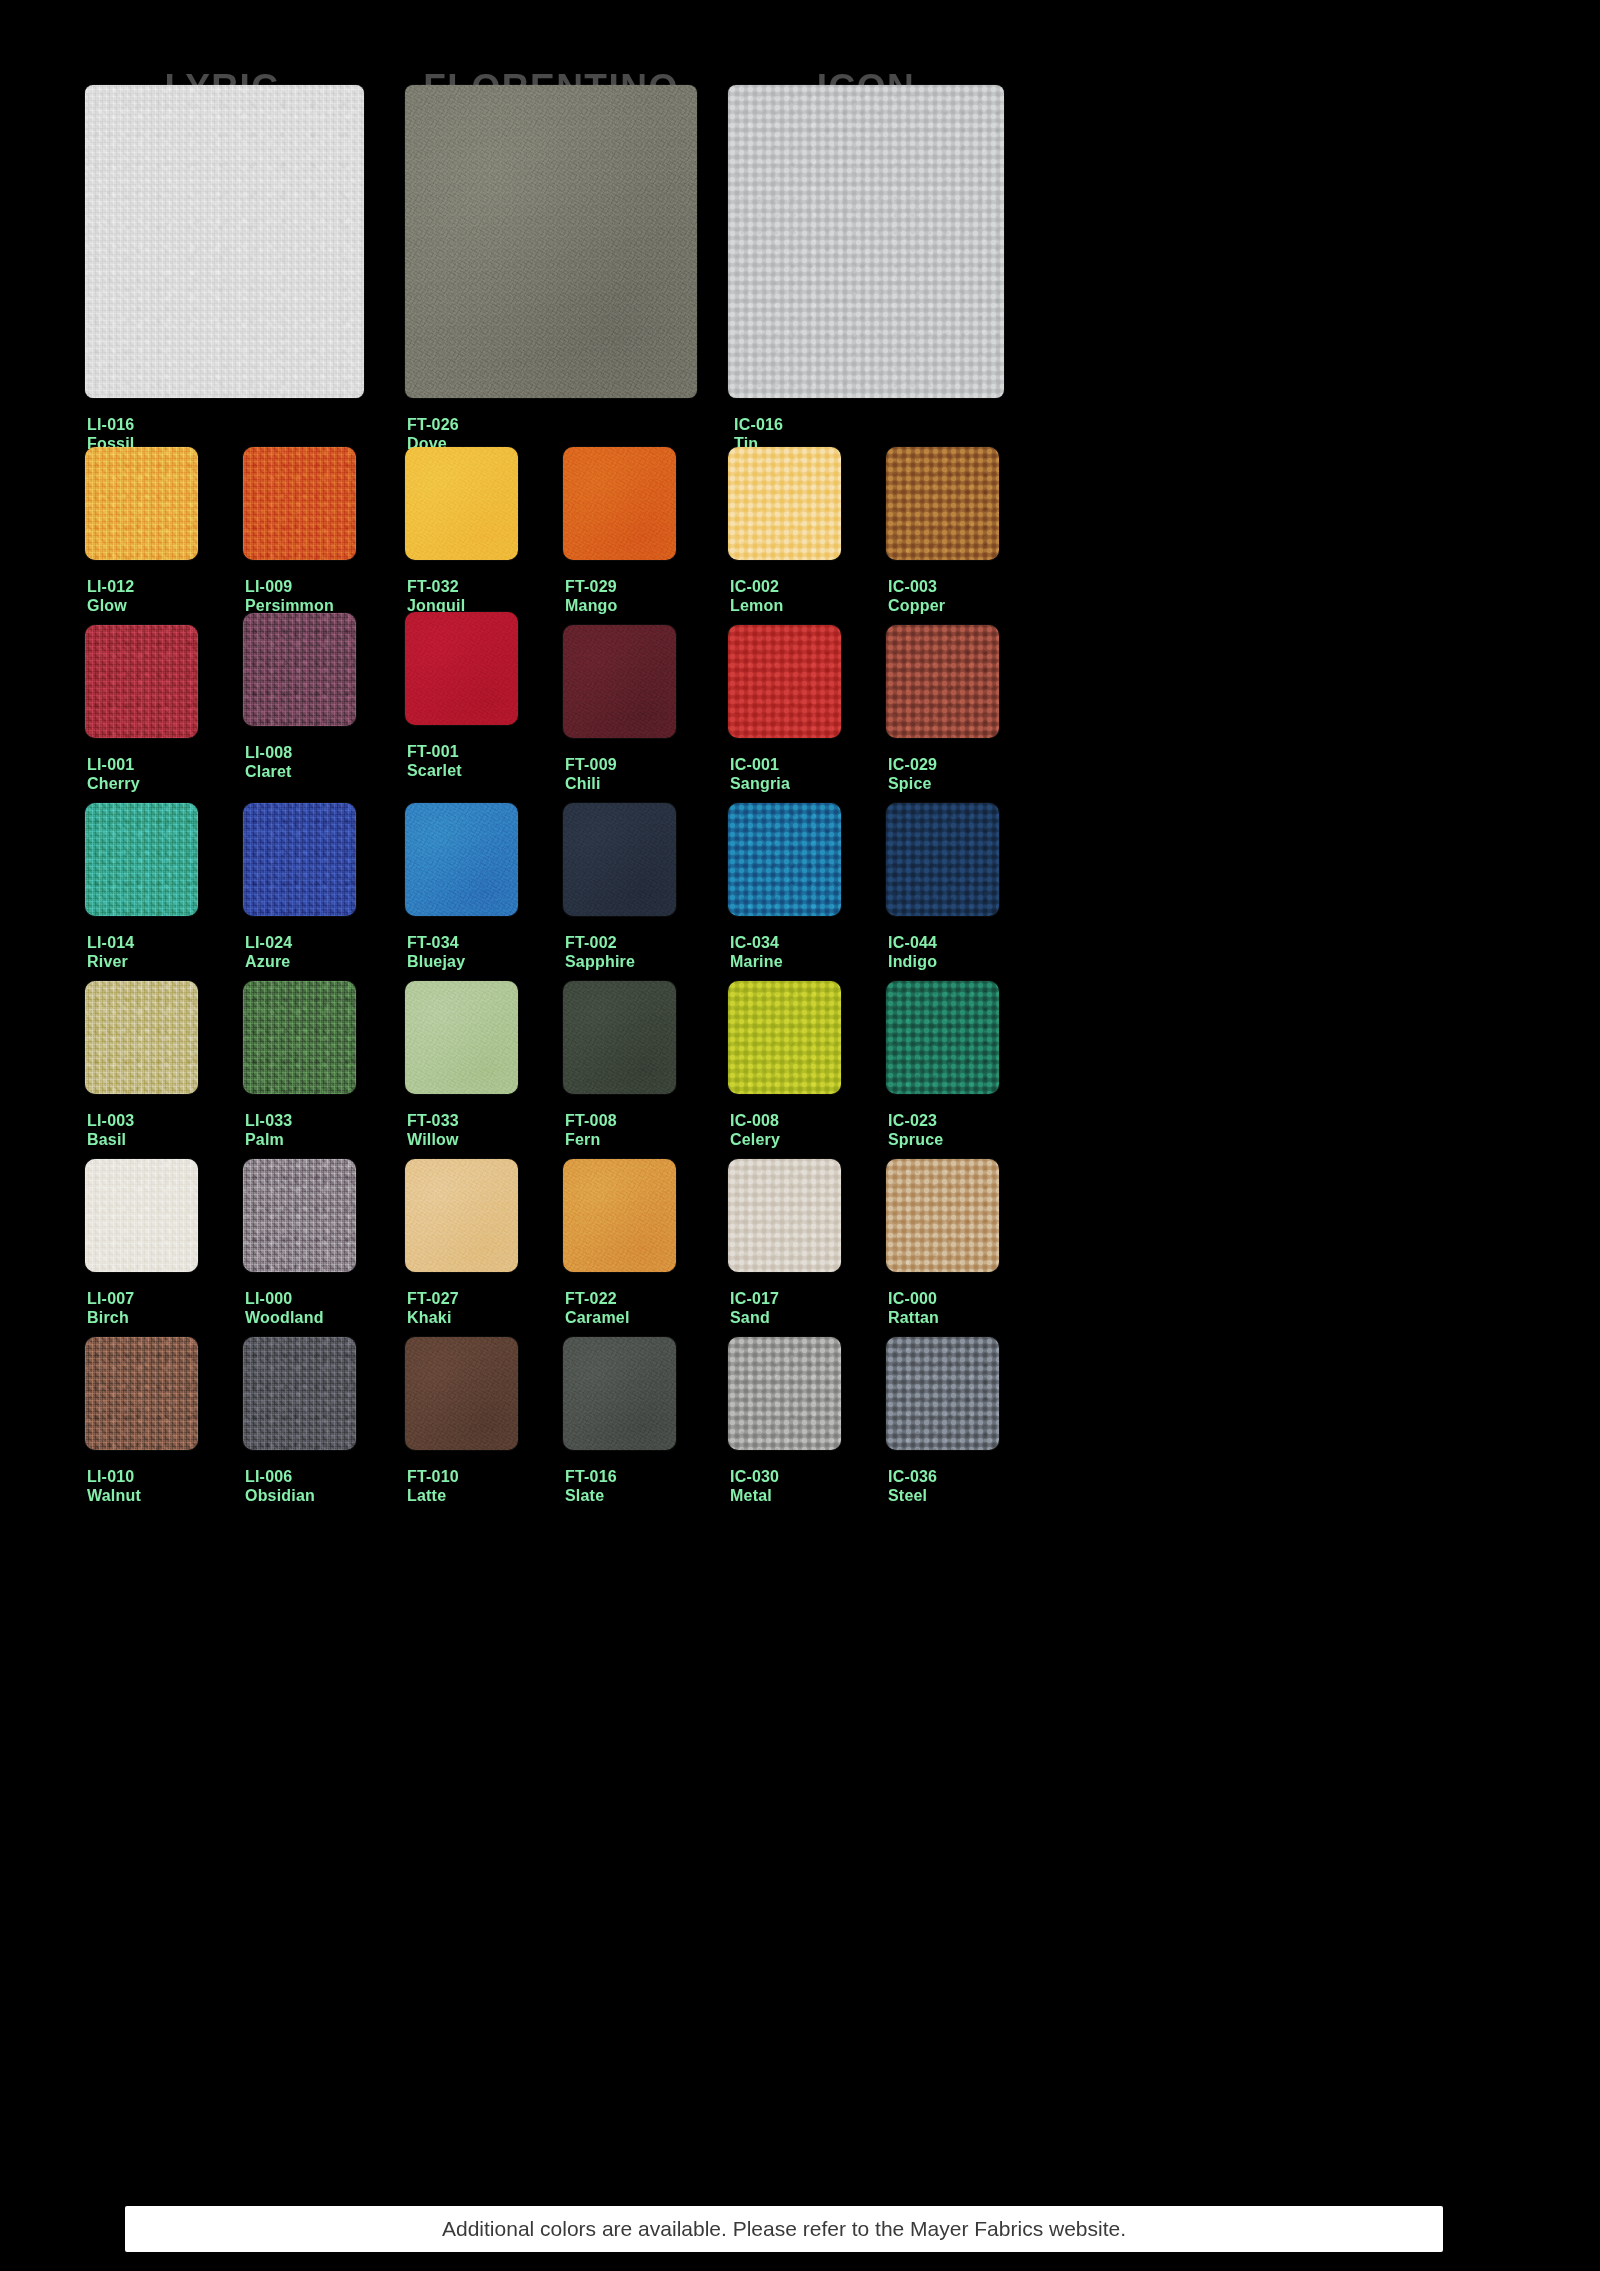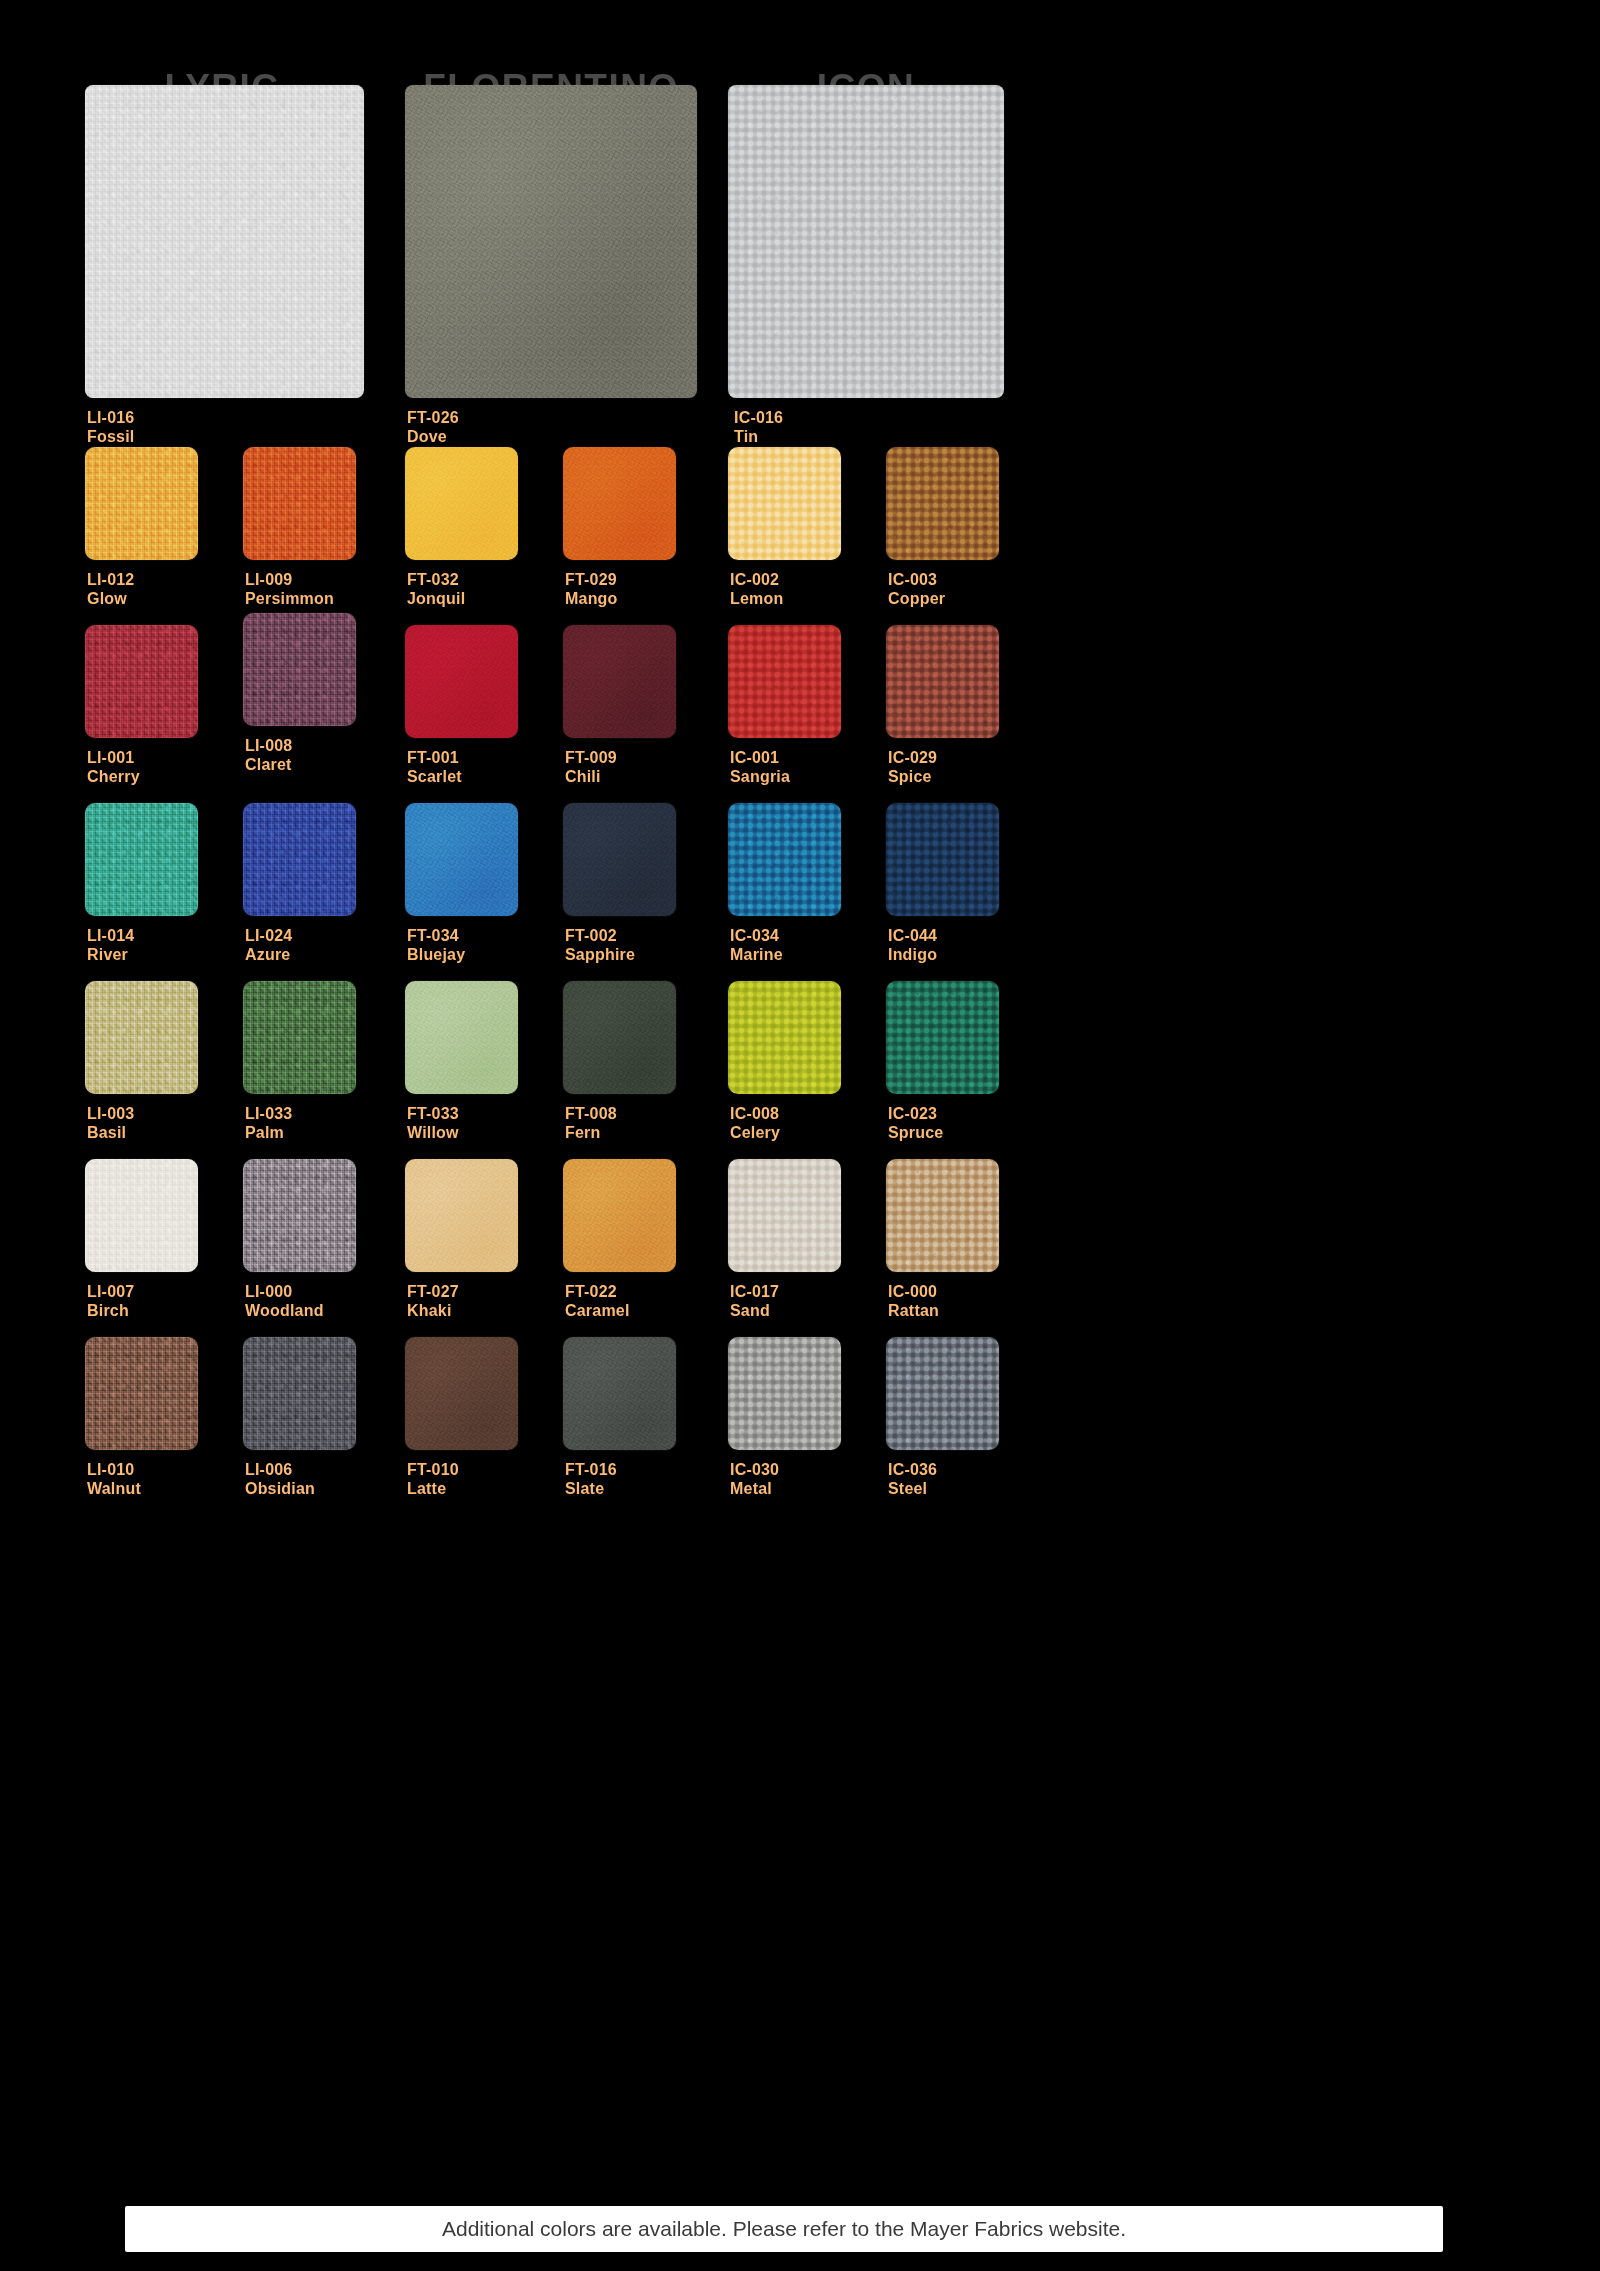--- a/index.html
+++ b/index.html
@@ -139,26 +139,27 @@
     background-image:
       radial-gradient(circle at 50% 50%, rgba(0,0,0,0.14) 0 1.6px, transparent 2.6px),
       radial-gradient(circle at 50% 50%, rgba(255,255,255,0.12) 0 1.2px, transparent 2.2px);
     background-size: 17px 17px, 21px 21px;
     background-position: 6px 3px, 11px 9px;
   }
 
   
   .label {
     position: absolute;
-    color: #fdba74;
+    color: #86efac;
     font-size: 16px;
     font-weight: bold;
     line-height: 19px;
     white-space: nowrap;
     letter-spacing: 0.2px;
+    margin-top: 7px;
   }
   .label .code { display: block; }
   .label .name { display: block; }
 
   
   .footer-bar {
     position: absolute;
     left: 125px;
     top: 2206px;
     width: 1318px;
@@ -281,21 +282,21 @@
       </div>
       <div class="cell" style="left: 243px; top: 613px;">
         <div class="chip" title="LI-008 Claret" style="width: 113px; height: 113px; background-color: rgb(110, 68, 88);">
           <div class="tex tex-woven"></div>
         </div>
         <div class="label" style="left: 2px; top: 123px;">
           <span class="code">LI-008</span>
           <span class="name">Claret</span>
         </div>
       </div>
-      <div class="cell" style="left: 405px; top: 625px;">
+      <div class="cell" style="left: 405px; top: 612px;">
         <div class="chip" title="FT-001 Scarlet" style="width: 113px; height: 113px; background-color: rgb(181, 23, 45);">
           <div class="tex tex-leather"></div>
         </div>
         <div class="label" style="left: 2px; top: 123px;">
           <span class="code">FT-001</span>
           <span class="name">Scarlet</span>
         </div>
       </div>
       <div class="cell" style="left: 563px; top: 625px;">
         <div class="chip" title="FT-009 Chili" style="width: 113px; height: 113px; background-color: rgb(93, 32, 41);">

